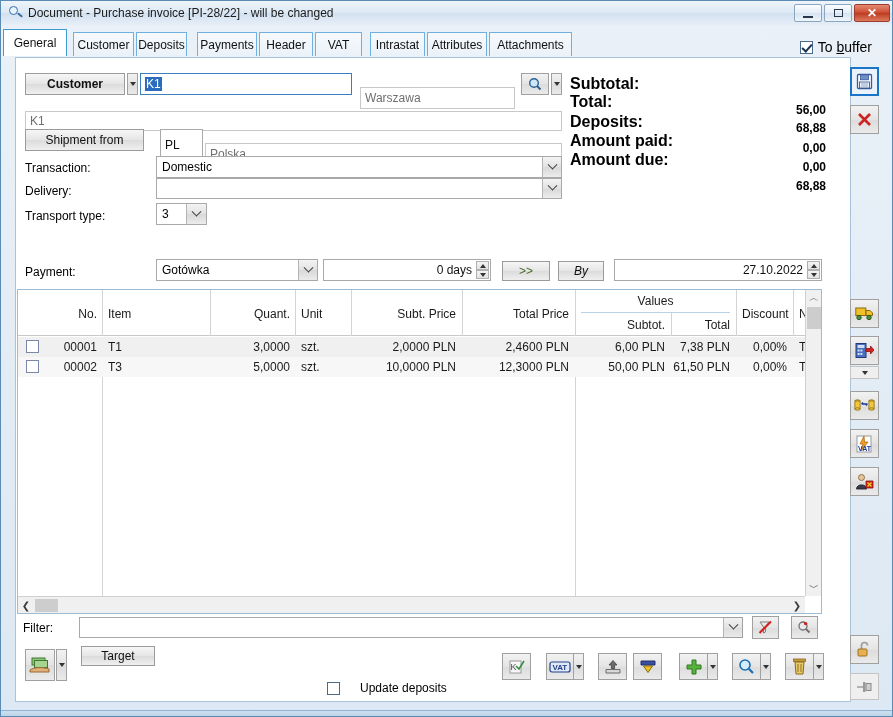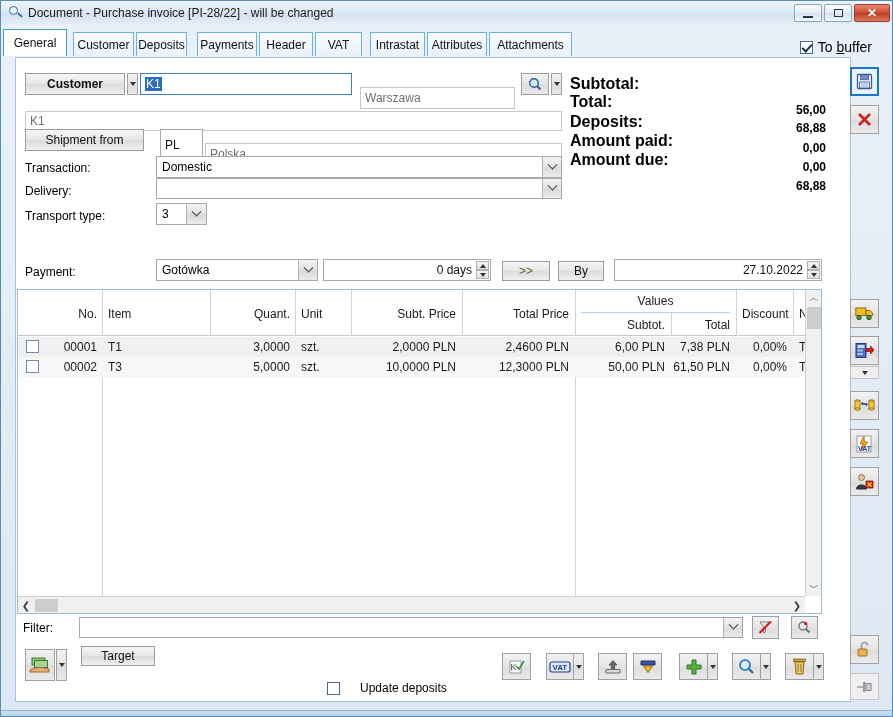--- a/index.html
+++ b/index.html
@@ -322,21 +322,21 @@
     <span class="spin">
       <div>
           <i class="tri-up"></i>
         </div>
       <div>
           <i class="tri-dn"></i>
         </div>
     </span>
   </div>
   <div class="btn3d" style="position:absolute;left:501px;top:260px;width:48px;height:20px;color:#4a6a2a;">&gt;&gt;</div>
-  <div class="btn3d" style="position:absolute;left:557px;top:260px;width:46px;height:20px;">By</div>
+  <div class="btn3d" style="position:absolute;left:557px;top:260px;width:46px;height:20px;font-style:italic;">By</div>
   <div class="field" style="position:absolute;left:613px;top:258px;width:208px;height:22px;justify-content:flex-end;padding-right:18px;">
     <span>27.10.2022</span>
     <span class="spin">
       <div>
           <i class="tri-up"></i>
         </div>
       <div>
           <i class="tri-dn"></i>
         </div>
     </span>

